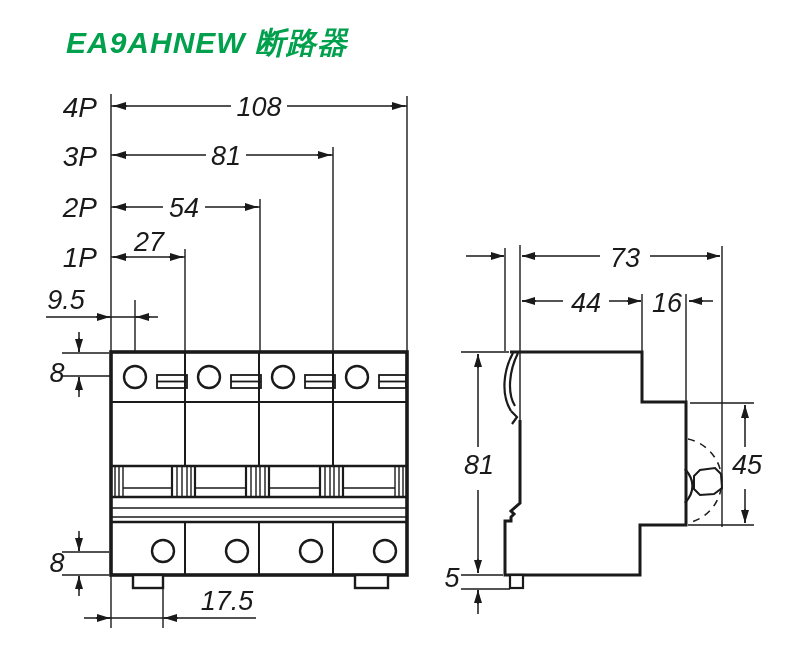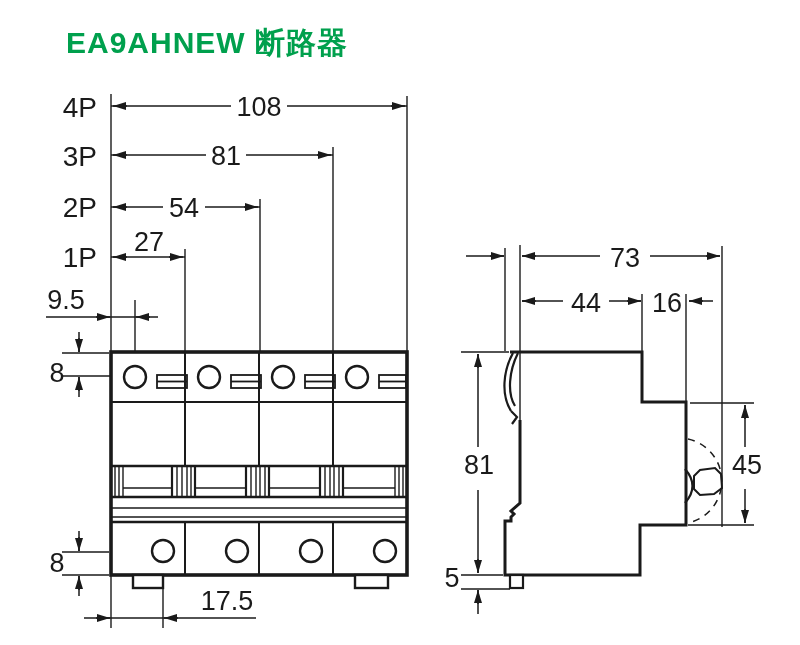--- a/index.html
+++ b/index.html
@@ -1,17 +1,17 @@
 <!DOCTYPE html>
 <html><head>
 <meta charset="utf-8">
 <style>
   html,body{margin:0;padding:0;background:#ffffff;}
   .page{position:relative;width:800px;height:645px;background:#ffffff;overflow:hidden;
-        font-family:"Liberation Sans", sans-serif;}
+        font-family:"Liberation Sans", sans-serif;font-style:italic;}
   svg{display:block;}
   .dim-text{font-family:"Liberation Sans", sans-serif;font-size:27px;fill:#1a1a1a;}
   .pole-text{font-family:"Liberation Sans", sans-serif;font-size:28px;fill:#1a1a1a;}
   .title-text{font-family:"Liberation Sans", sans-serif;font-size:30px;font-weight:bold;letter-spacing:1px;}
 </style>
 </head>
 <body>
 
 <div class="page">
 <svg width="800" height="645" viewBox="0 0 800 645">

